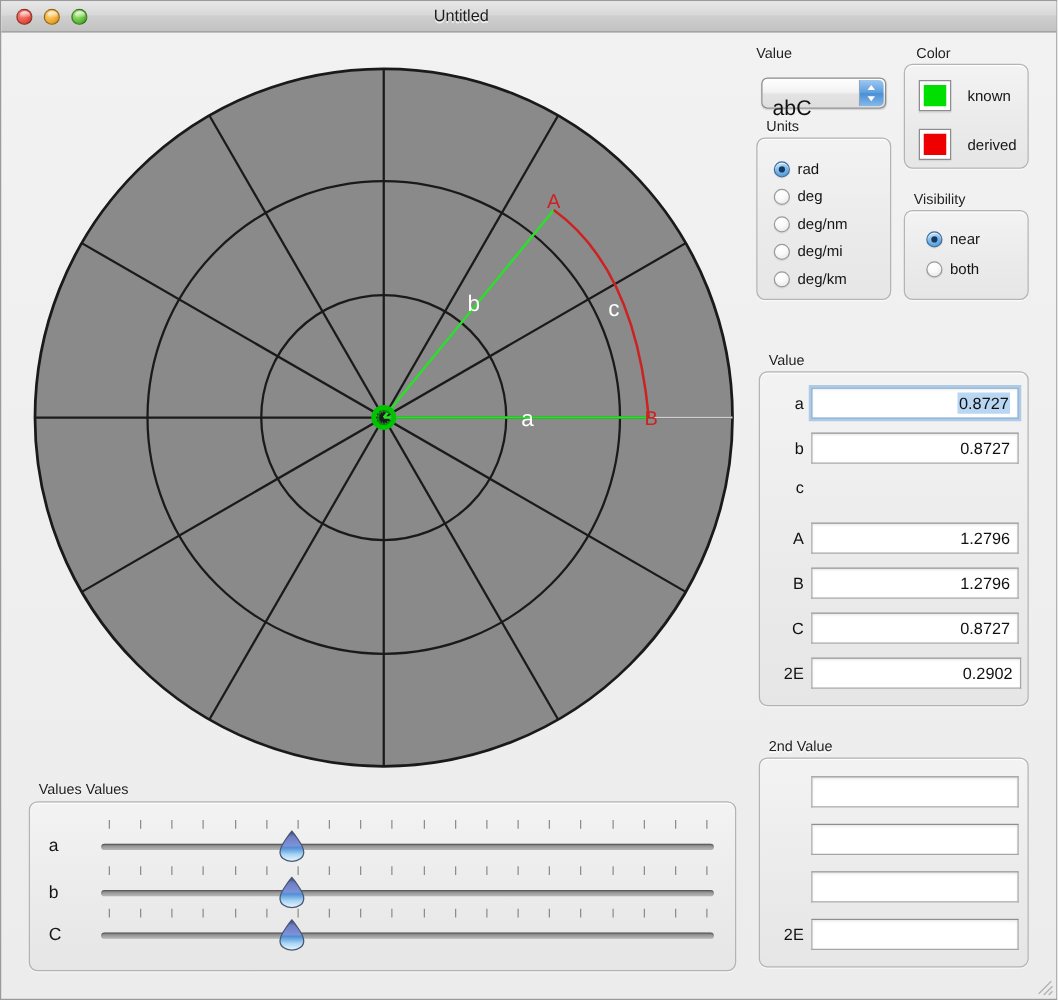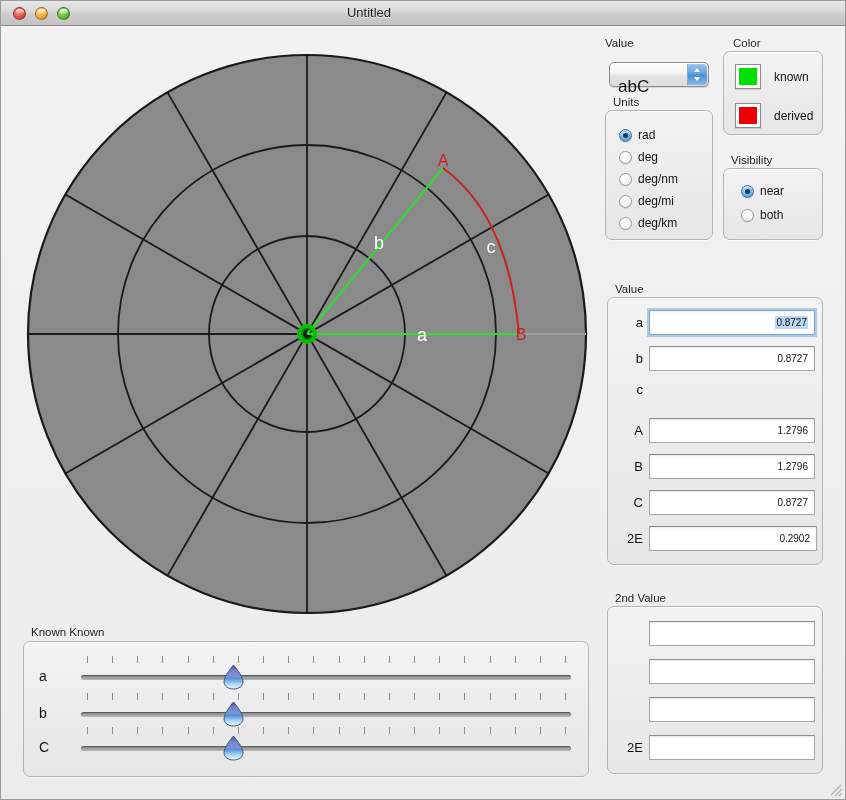--- a/index.html
+++ b/index.html
@@ -109,21 +109,21 @@
 
   
   .field-row{position:absolute;display:flex;align-items:center;}
   .field-label{
     width:26px;text-align:right;font-size:13px;color:#111;flex:none;
     padding-right:6px;
   }
   .tfield{
     box-sizing:border-box;height:25px;line-height:23px;
     border:1px solid #a7a7a7;border-top-color:#8e8e8e;background:#ffffff;
-    font-size:10px;color:#101010;text-align:right;padding:0 6px;
+    font-size:13px;color:#101010;text-align:right;padding:0 6px;
     box-shadow:inset 0 1px 2px rgba(0,0,0,0.10);
     overflow:hidden;white-space:nowrap;
   }
   .tfield.focused{
     border:1px solid #7aa7cc;
     box-shadow:0 0 0 2px rgba(122,170,220,0.55), inset 0 1px 2px rgba(0,0,0,0.08);
   }
   .sel{background:#b9d6f2;padding:1px 1px;}
   .slider-label{position:absolute;font-size:14px;color:#151515;}
   .ticks{position:absolute;height:8px;}
@@ -295,21 +295,21 @@
   </div>
   <div class="field-row" style="left:616px;top:696px;width:200px;">
     <span class="field-label"></span>
     <span class="tfield" style="width:166px;"></span>
   </div>
   <div class="field-row" style="left:616px;top:734px;width:200px;">
     <span class="field-label">2E</span>
     <span class="tfield" style="width:166px;"></span>
   </div>
 
-  <div class="grouplabel" style="left:30px;top:625px;">Known Known</div>
+  <div class="grouplabel" style="left:30px;top:625px;">Values Values</div>
   <div class="groupbox" style="left:22px;top:640px;width:566px;height:136px;"></div>
 
   <div class="slider-label" style="left:38px;top:667px;">a</div>
   <div class="ticks" id="ticks-a" style="left:80px;top:655px;width:490px;">
       <span class="tick" style="left: 6px;"></span>
       <span class="tick" style="left: 31.1579px;"></span>
       <span class="tick" style="left: 56.3158px;"></span>
       <span class="tick" style="left: 81.4737px;"></span>
       <span class="tick" style="left: 106.632px;"></span>
       <span class="tick" style="left: 131.789px;"></span>

